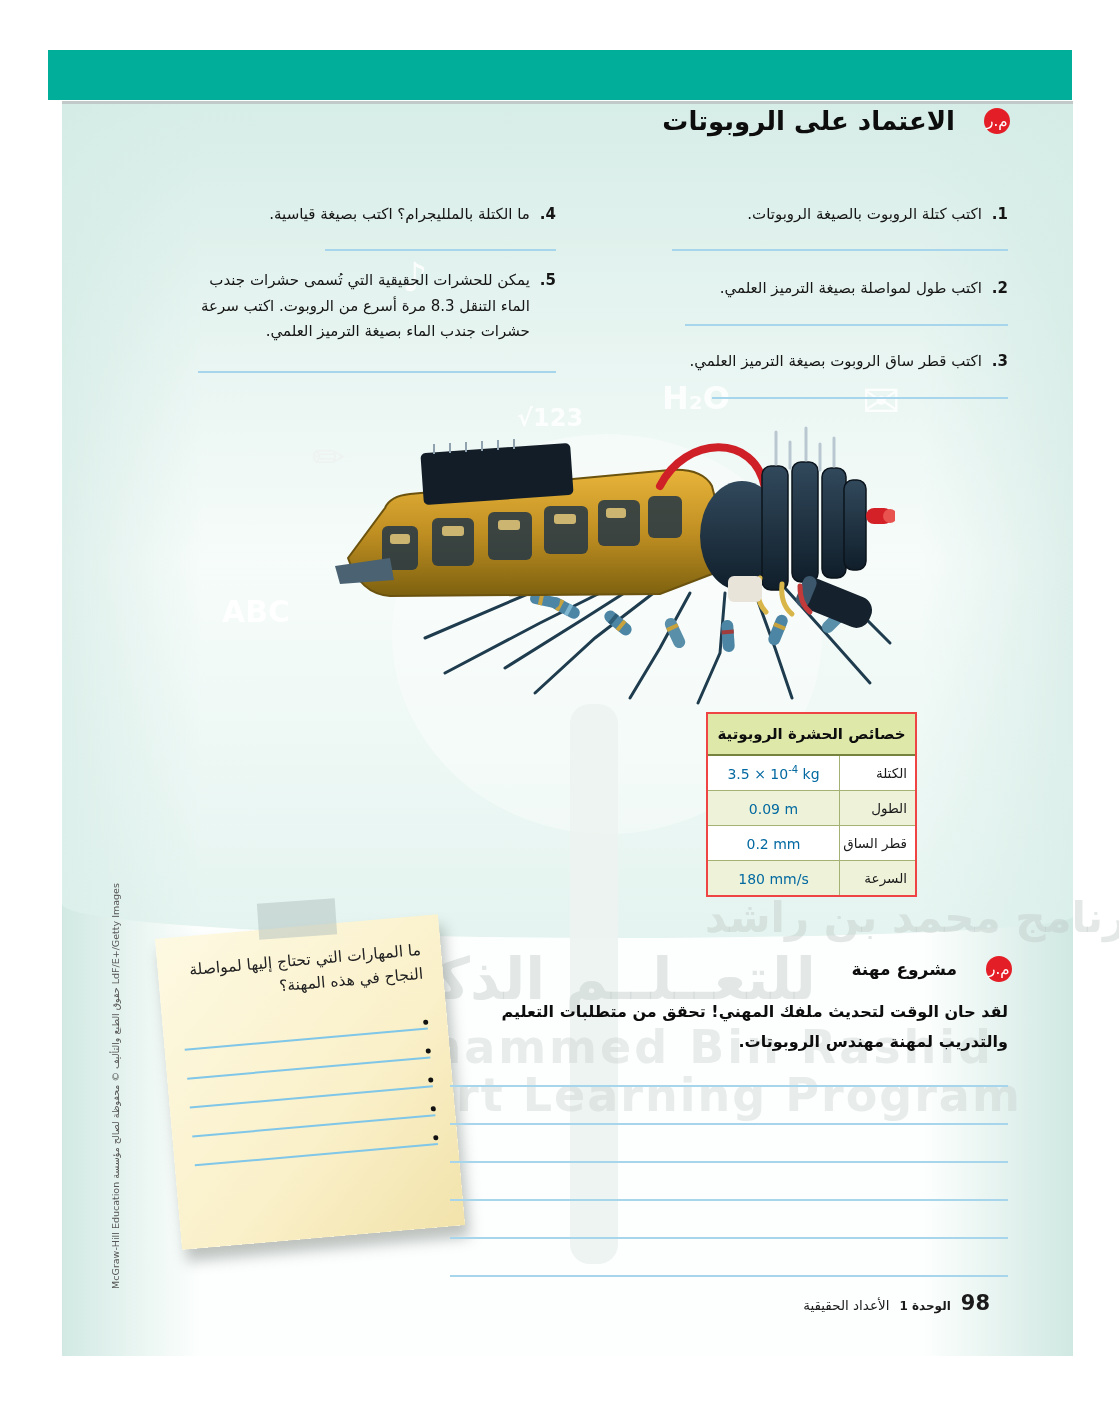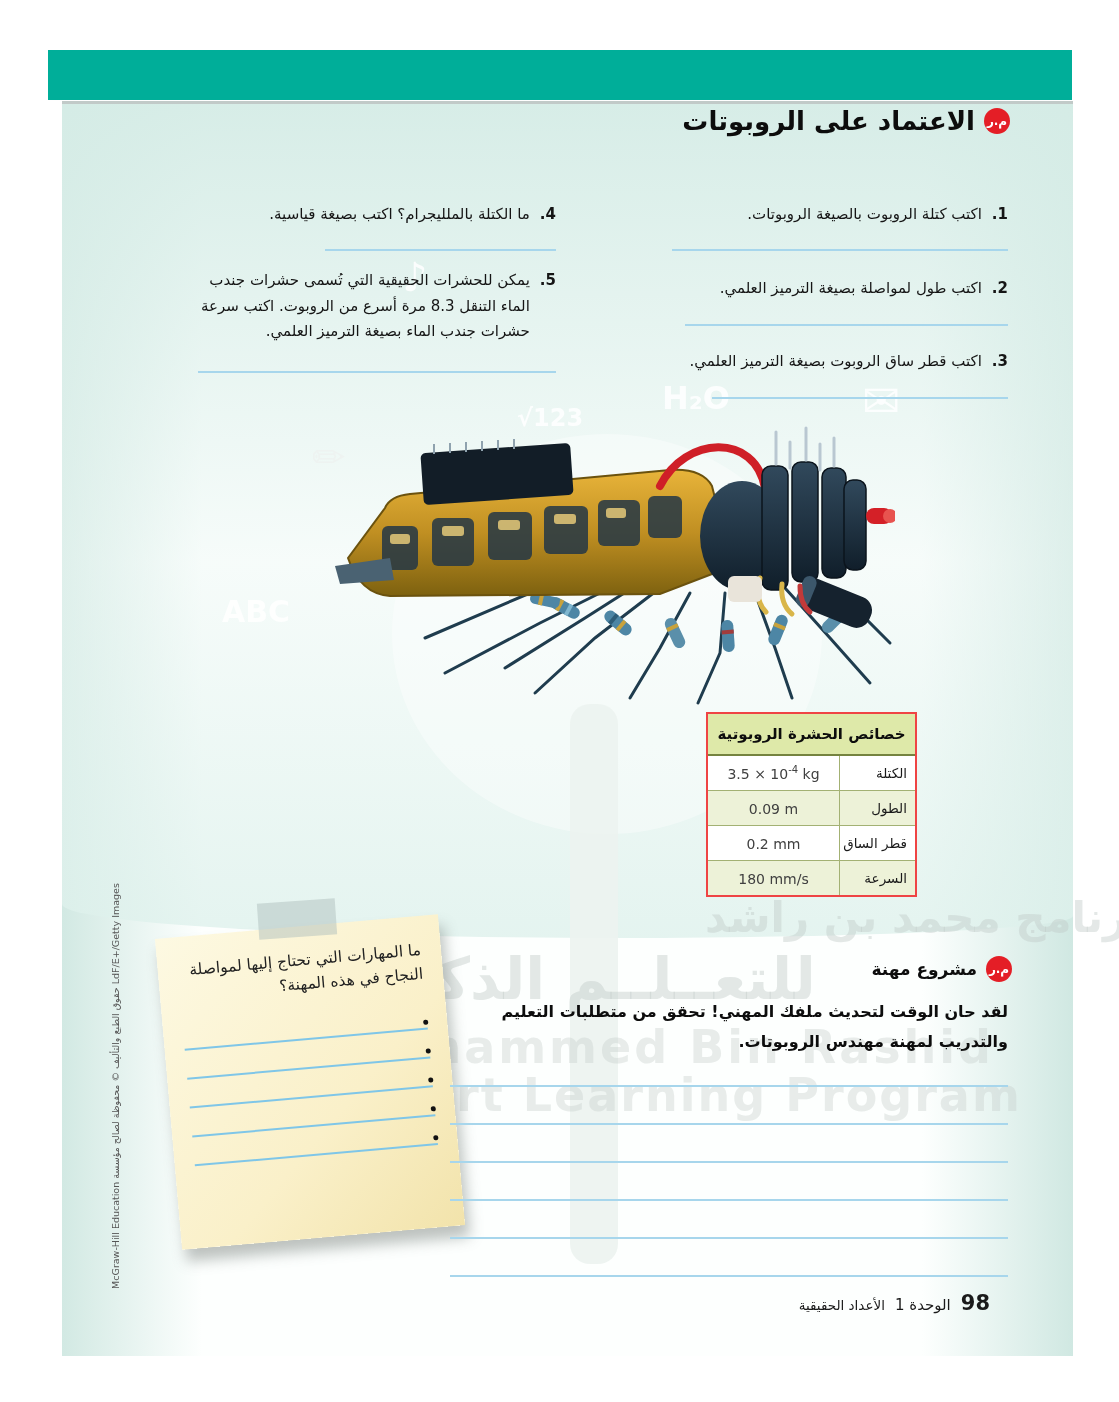--- a/index.html
+++ b/index.html
@@ -21,21 +21,21 @@
   .doodle{position:absolute;color:rgba(255,255,255,.85);font-weight:bold;user-select:none;pointer-events:none;}
   .doodle.gray{color:#eef3f1;}
   .tree-crown{position:absolute;left:330px;top:330px;width:430px;height:400px;border-radius:50%;
     background:rgba(255,255,255,.38);}
   .tree-trunk{position:absolute;left:508px;top:600px;width:48px;height:560px;border-radius:20px;
     background:rgba(236,243,240,.9);}
 
   
   .title-row{position:absolute;top:106px;right:109px;direction:rtl;display:flex;align-items:center;gap:9px;}
   .badge{width:26px;height:26px;border-radius:50%;background:#E41E26;color:#fff;
-    display:flex;align-items:center;justify-content:center;font-size:12px;font-weight:bold;flex:0 0 auto;}
+    display:flex;align-items:center;justify-content:center;font-size:15px;font-weight:normal;flex:0 0 auto;margin-left:20px;}
   .page-title{font-size:26px;font-weight:bold;color:#0d0d0d;}
   .subtitle{position:absolute;top:156px;right:111px;direction:rtl;font-size:16.5px;font-weight:bold;color:#0d0d0d;}
 
   
   .q{position:absolute;direction:rtl;font-size:15px;line-height:1.7;display:flex;gap:10px;color:#151515;}
   .q .num{font-weight:bold;flex:0 0 auto;}
   .q1{top:202px;right:111px;width:345px;}
   .q2{top:276px;right:111px;width:345px;}
   .q3{top:349px;right:111px;width:368px;}
   .q4{top:202px;right:563px;width:362px;}
@@ -52,21 +52,21 @@
 
   
   .spec-table{position:absolute;left:706px;top:712px;width:211px;border:2px solid #ef4444;background:#fff;direction:rtl;box-sizing:border-box;}
   .spec-head{height:40px;background:#DEE9A9;border-bottom:2px solid #75833F;display:flex;align-items:center;justify-content:center;
     font-size:15px;font-weight:bold;color:#0d0d0d;}
   .spec-row{display:flex;direction:rtl;height:34px;border-bottom:1px solid #A3B173;align-items:center;}
   .spec-row:last-child{border-bottom:none;}
   .spec-row.alt{background:#EDF2D8;}
   .spec-label{width:76px;font-size:13.5px;text-align:right;padding-right:8px;border-left:1px solid #A3B173;
     height:100%;display:flex;align-items:center;justify-content:flex-start;box-sizing:border-box;}
-  .spec-value{flex:1;direction:ltr;text-align:center;font-size:14px;color:#404040;}
+  .spec-value{flex:1;direction:ltr;text-align:center;font-size:14px;color:#0369a1;}
   .spec-value sup{font-size:10px;}
 
   
   .note{position:absolute;left:168px;top:926px;width:284px;height:312px;transform:rotate(-5deg);
     background:linear-gradient(135deg,#fdf9e2 0%,#faf0c9 60%,#f2e3ab 100%);
     box-shadow:4px 12px 14px rgba(110,120,115,.45);}
   .tape{position:absolute;left:258px;top:901px;width:78px;height:36px;background:rgba(175,192,190,.5);transform:rotate(-4deg);}
   .note-inner{padding:22px 20px 0 20px;direction:rtl;}
   .note-q{font-size:15.5px;line-height:1.55;color:#222;}
   .note-line{margin-top:27px;border-top:2px solid #7FC6E8;position:relative;}
@@ -83,21 +83,21 @@
   
   .wm{position:absolute;font-weight:bold;white-space:nowrap;pointer-events:none;user-select:none;}
   .wm1{left:705px;top:893px;font-size:42px;color:rgba(190,201,197,.42);direction:rtl;}
   .wm2{left:338px;top:945px;font-size:58px;color:rgba(190,201,197,.42);direction:rtl;}
   .wm3{left:345px;top:1020px;font-size:46px;color:rgba(198,206,202,.38);letter-spacing:3px;}
   .wm4{left:338px;top:1068px;font-size:46px;color:rgba(198,206,202,.38);letter-spacing:2px;}
 
   
   .footer{position:absolute;top:1291px;right:129px;direction:rtl;display:flex;align-items:baseline;gap:10px;}
   .page-num{font-size:21px;font-weight:bold;}
-  .unit-label{font-size:15px;font-weight:normal;}
+  .unit-label{font-size:12px;font-weight:bold;}
   .unit-title{font-size:13.5px;}
   .credit{position:absolute;left:110px;top:1302px;width:432px;font-size:9.5px;color:#555;
     direction:rtl;text-align:center;transform:rotate(-90deg);transform-origin:0 0;white-space:nowrap;}
 </style>
 </head>
 <body>
 
 <div class="page">
 
   <div class="topbar"></div>

